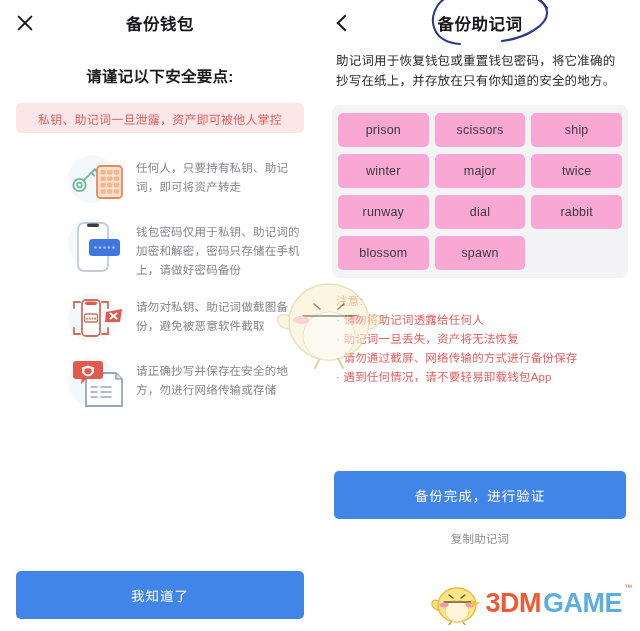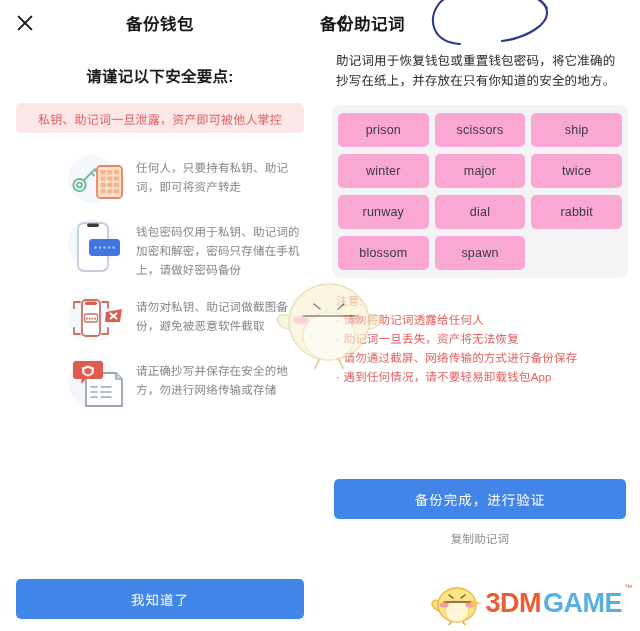--- a/index.html
+++ b/index.html
@@ -138,38 +138,39 @@
     width: 320px;
     padding: 0 16px;
     font-family: Liberation Serif, serif;
   }
 
   .btn-primary {
     display: flex;
     align-items: center;
     justify-content: center;
     width: 100%;
-    height: 40px;
+    height: 48px;
     border: none;
     border-radius: 5px;
     background: #4285e8;
     color: #ffffff;
     font-size: 13.5px;
     font-family: inherit;
     letter-spacing: 1px;
     cursor: pointer;
   }
 
   
 
   .r-topbar {
     position: relative;
     height: 46px;
     display: flex;
     align-items: center;
+    justify-content: center;
   }
 
   .back-icon {
     position: absolute;
     left: 14px;
     top: 50%;
     transform: translateY(-50%) ;
     width: 18px;
     height: 18px;
     cursor: pointer;

